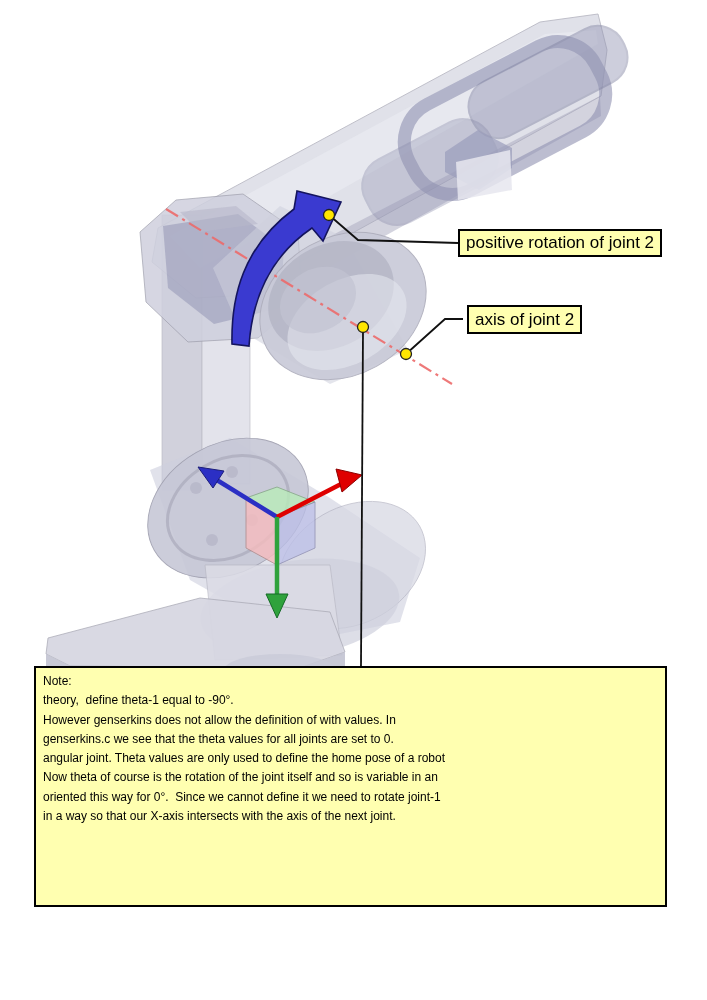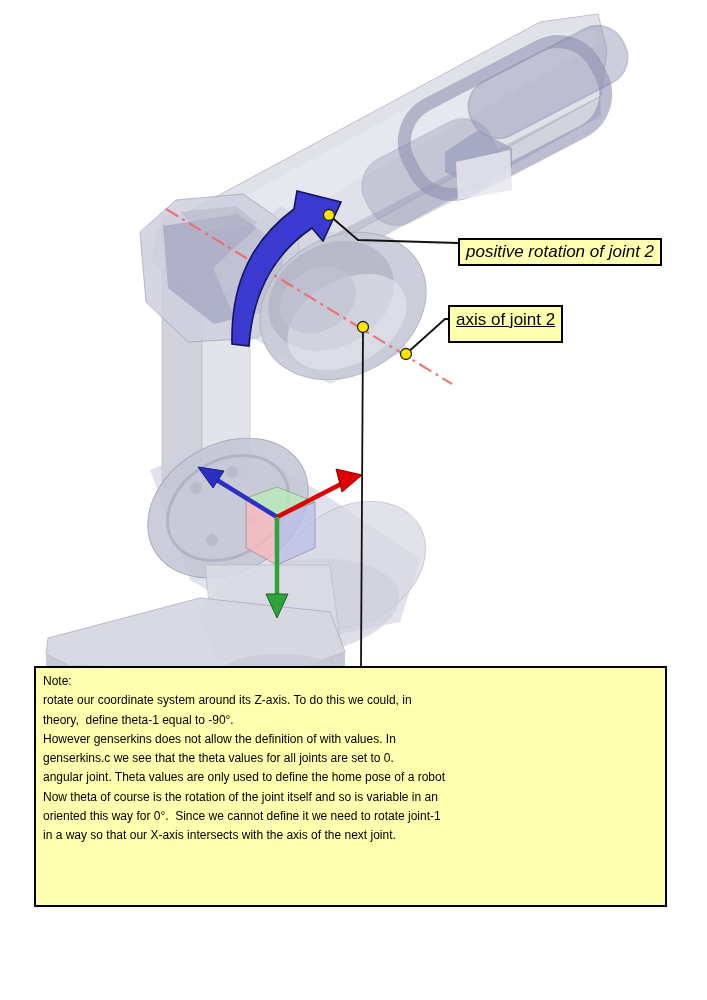--- a/index.html
+++ b/index.html
@@ -99,27 +99,26 @@
       <line x1="363" y1="330" x2="361" y2="666" stroke="#111" stroke-width="1.8"></line>
     </g>
 
     <g>
       <circle cx="329" cy="215" r="5.5" stroke="#222" stroke-width="1.3" fill="#ffe600"></circle>
       <circle cx="363" cy="327" r="5.5" stroke="#222" stroke-width="1.3" fill="#ffe600"></circle>
       <circle cx="406" cy="354" r="5.5" stroke="#222" stroke-width="1.3" fill="#ffe600"></circle>
     </g>
   </svg>
 
-  <div class="callout" style="left:458px;top:238px;height:28px;font-style:italic;">positive rotation of joint 2</div>
+  <div class="callout" style="left:458px;top:229px;height:28px;">positive rotation of joint 2</div>
 
-  <div class="callout" style="left:448px;top:305px;height:38px;line-height:25px;text-decoration:underline;">axis of joint 2</div>
+  <div class="callout" style="left:467px;top:305px;height:29px;line-height:25px;">axis of joint 2</div>
 
   <div id="note-box">
     <div class="note-line">Note:</div>
-    <div class="note-line">rotate our coordinate system around its Z-axis. To do this we could, in</div>
     <div class="note-line">theory,  define theta-1 equal to -90°.</div>
     <div class="note-line">However genserkins does not allow the definition of with values. In</div>
     <div class="note-line">genserkins.c we see that the theta values for all joints are set to 0.</div>
     <div class="note-line">angular joint. Theta values are only used to define the home pose of a robot</div>
     <div class="note-line">Now theta of course is the rotation of the joint itself and so is variable in an</div>
     <div class="note-line">oriented this way for 0°.  Since we cannot define it we need to rotate joint-1</div>
     <div class="note-line">in a way so that our X-axis intersects with the axis of the next joint.</div>
   </div>
 
 </div>

